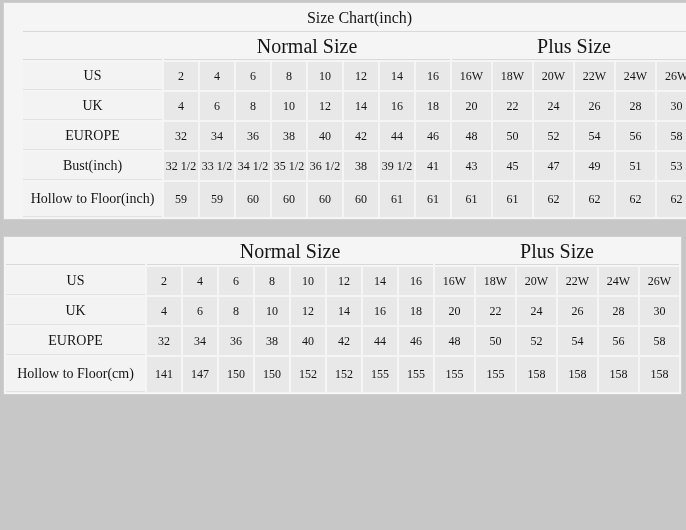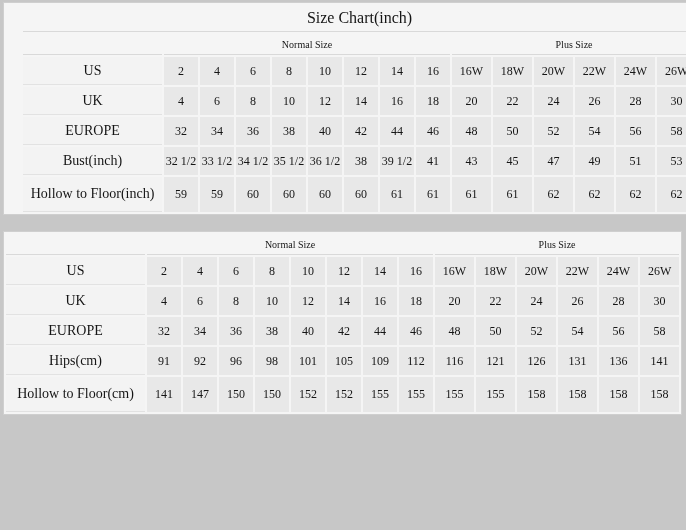--- a/index.html
+++ b/index.html
@@ -33,21 +33,21 @@
   .title-row td {
     background: #f5f5f5;
     text-align: center;
     font-size: 16px;
     height: 24px;
     border-bottom: 1px solid #d9d9d9;
   }
   .group-row td {
     background: #f5f5f5;
     text-align: center;
-    font-size: 10px;
+    font-size: 20px;
     height: 18px;
     border-bottom: 1px solid #d9d9d9;
   }
   tbody td { height: 25px; text-align: center; }
   tbody tr:last-child td { height: 32px; font-family: Liberation Serif, serif; }
   tbody .label-cell {
     background: #f3f3f3;
     font-size: 14px;
     border-bottom: 1px solid #e2e2e2;
     white-space: nowrap;
@@ -254,37 +254,20 @@
             <td class="data-cell">44</td>
             <td class="data-cell">46</td>
             <td class="data-cell">48</td>
             <td class="data-cell">50</td>
             <td class="data-cell">52</td>
             <td class="data-cell">54</td>
             <td class="data-cell">56</td>
             <td class="data-cell">58</td>
           </tr>
           <tr>
-            <td class="label-cell">Hips(cm)</td>
-            <td class="data-cell">91</td>
-            <td class="data-cell">92</td>
-            <td class="data-cell">96</td>
-            <td class="data-cell">98</td>
-            <td class="data-cell">101</td>
-            <td class="data-cell">105</td>
-            <td class="data-cell">109</td>
-            <td class="data-cell">112</td>
-            <td class="data-cell">116</td>
-            <td class="data-cell">121</td>
-            <td class="data-cell">126</td>
-            <td class="data-cell">131</td>
-            <td class="data-cell">136</td>
-            <td class="data-cell">141</td>
-          </tr>
-          <tr>
             <td class="label-cell">Hollow to Floor(cm)</td>
             <td class="data-cell">141</td>
             <td class="data-cell">147</td>
             <td class="data-cell">150</td>
             <td class="data-cell">150</td>
             <td class="data-cell">152</td>
             <td class="data-cell">152</td>
             <td class="data-cell">155</td>
             <td class="data-cell">155</td>
             <td class="data-cell">155</td>

